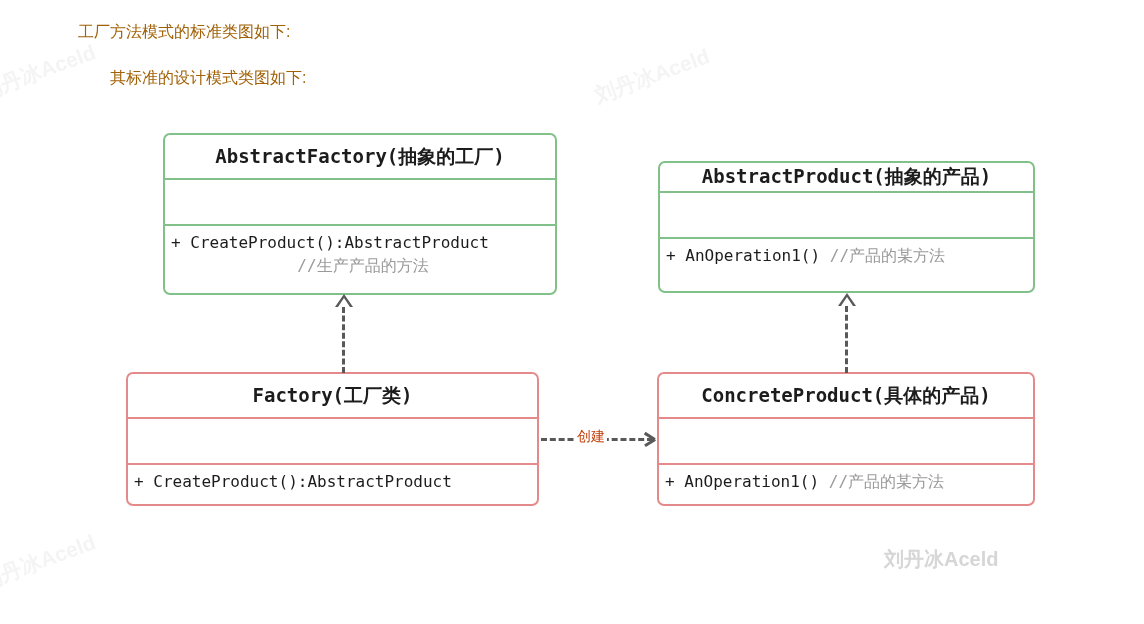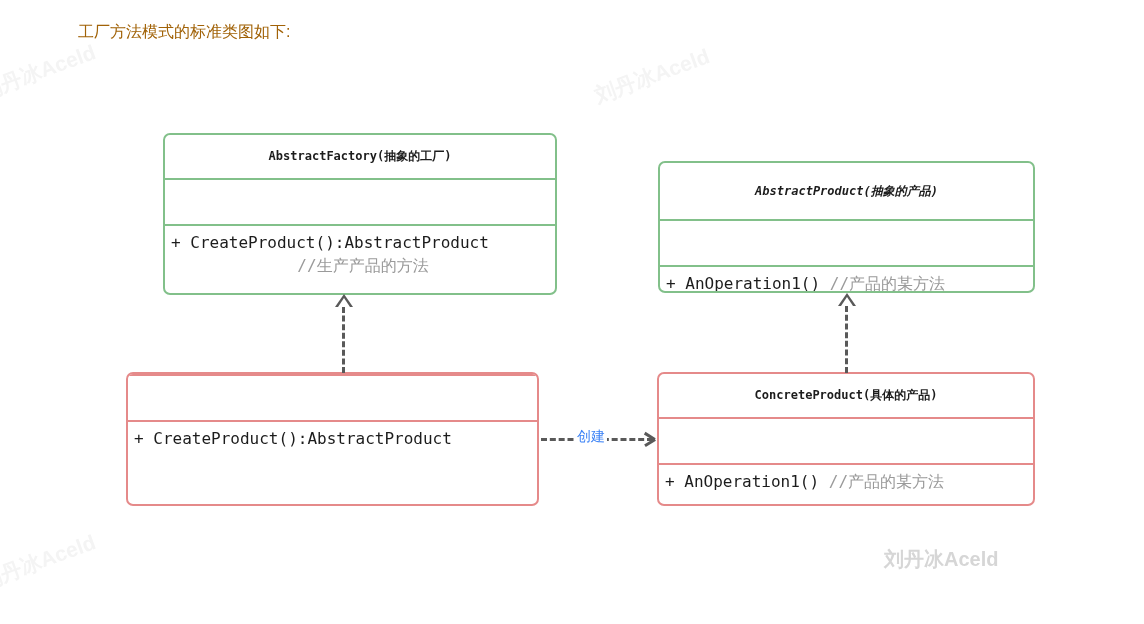--- a/index.html
+++ b/index.html
@@ -66,21 +66,21 @@
     border-radius: 7px;
     overflow: hidden;
   }
   .uml-box.red { border-color: #e58a8a; }
 
   .uml-title {
     box-sizing: border-box;
     text-align: center;
     font-family: "DejaVu Sans Mono", "Liberation Mono", monospace;
     font-weight: bold;
-    font-size: 12px;
+    font-size: 19px;
     color: #1c1c1c;
     display: flex;
     align-items: center;
     justify-content: center;
     white-space: nowrap;
   }
   .uml-sep {
     height: 2px;
     background: #82c08a;
     width: 100%;
@@ -146,59 +146,61 @@
     left: 0;
     top: 0;
   }
   .arrow-open::before { transform: rotate(32deg);  transform-origin: right center; }
   .arrow-open::after  { transform: rotate(-32deg); transform-origin: right center; }
 
   .conn-label {
     position: absolute;
     background: #ffffff;
     font-size: 14px;
-    color: #3b82f6;
+    color: #c2410c;
     padding: 0 2px;
     white-space: nowrap;
   }
 </style>
 </head>
 <body>
 
 <div id="canvas">
 
   <div class="wm-faint wm-1">刘丹冰Aceld</div>
   <div class="wm-faint wm-2">刘丹冰Aceld</div>
   <div class="wm-faint wm-3">刘丹冰Aceld</div>
   <div class="wm-main">刘丹冰Aceld</div>
 
   <div class="intro intro-1">工厂方法模式的标准类图如下:</div>
+  <div class="intro intro-2">其标准的设计模式类图如下:</div>
 
   <div class="uml-box" style="left:163px; top:133px; width:394px; height:162px;">
     <div class="uml-title" style="height:43px;">AbstractFactory(抽象的工厂)</div>
     <div class="uml-sep"></div>
     <div class="uml-attrs" style="height:44px;"></div>
     <div class="uml-sep"></div>
     <div class="uml-methods">
       <span class="ln">+ CreateProduct():AbstractProduct</span>
       <span class="ln cmt">//生产产品的方法</span>
     </div>
   </div>
 
   <div class="uml-box" style="left:658px; top:161px; width:377px; height:132px;">
-    <div class="uml-title" style="height:56px;font-style:italic;">AbstractProduct(抽象的产品)</div>
+    <div class="uml-title" style="height:28px;">AbstractProduct(抽象的产品)</div>
     <div class="uml-sep"></div>
     <div class="uml-attrs" style="height:44px;"></div>
     <div class="uml-sep"></div>
     <div class="uml-methods">
       <span class="ln"><span>+ AnOperation1() </span><span class="cmt">//产品的某方法</span></span>
     </div>
   </div>
 
   <div class="uml-box red" style="left:126px; top:372px; width:413px; height:134px;">
+    <div class="uml-title" style="height:43px;">Factory(工厂类)</div>
     <div class="uml-sep"></div>
     <div class="uml-attrs" style="height:44px;"></div>
     <div class="uml-sep"></div>
     <div class="uml-methods">
       <span class="ln">+ CreateProduct():AbstractProduct</span>
     </div>
   </div>
 
   <div class="uml-box red" style="left:657px; top:372px; width:378px; height:134px;">
     <div class="uml-title" style="height:43px;">ConcreteProduct(具体的产品)</div>

